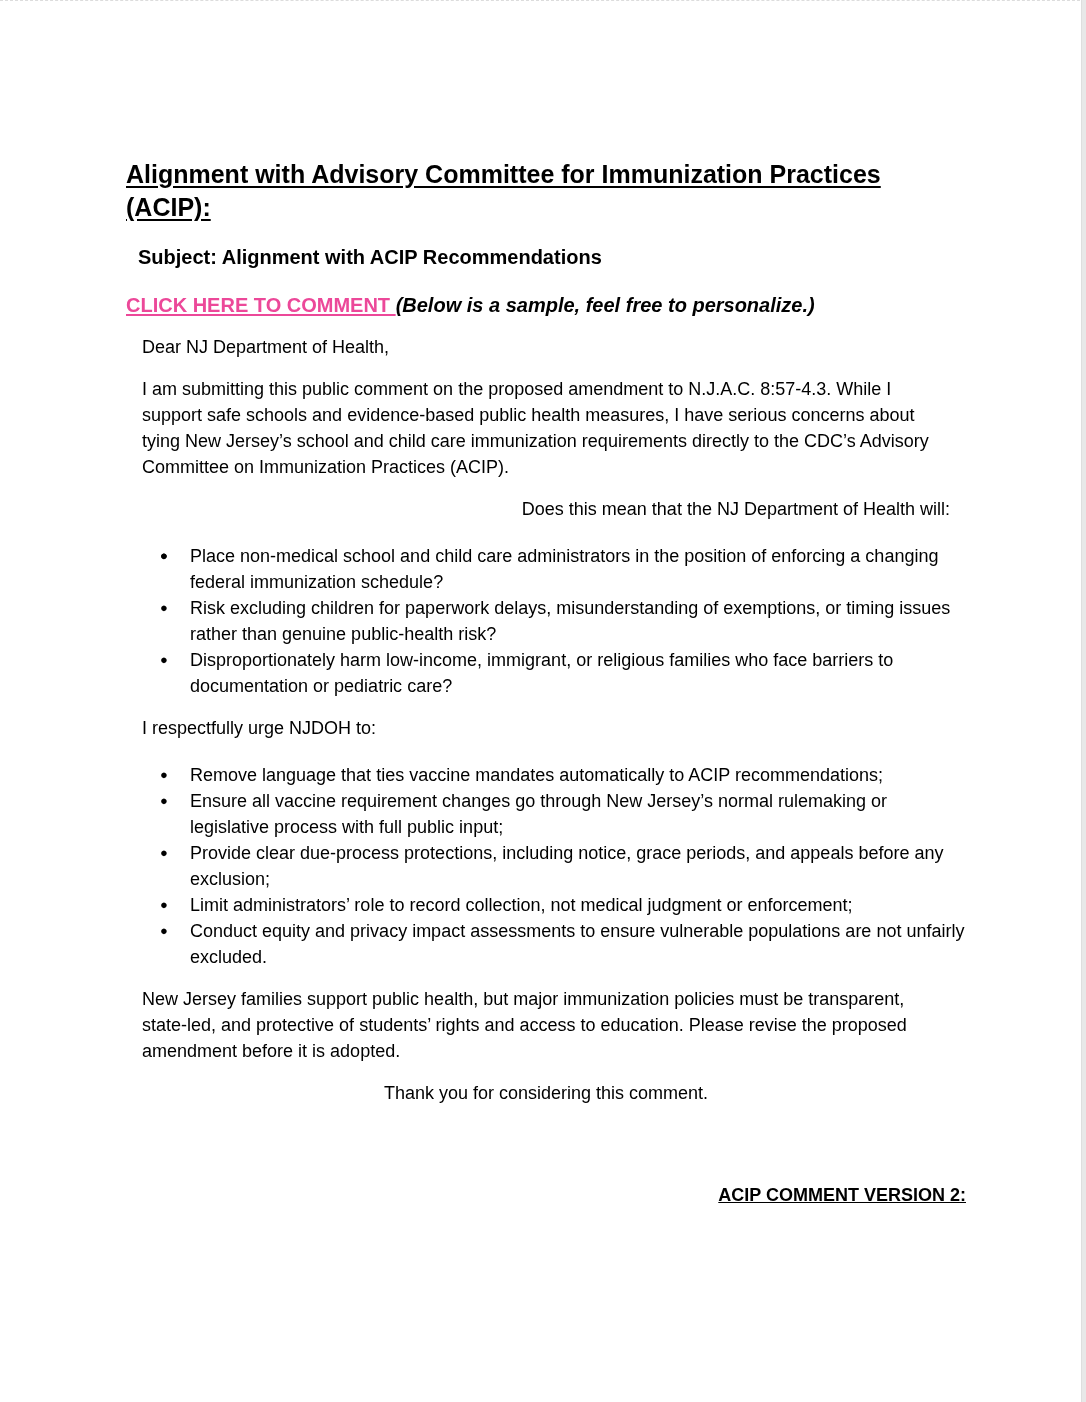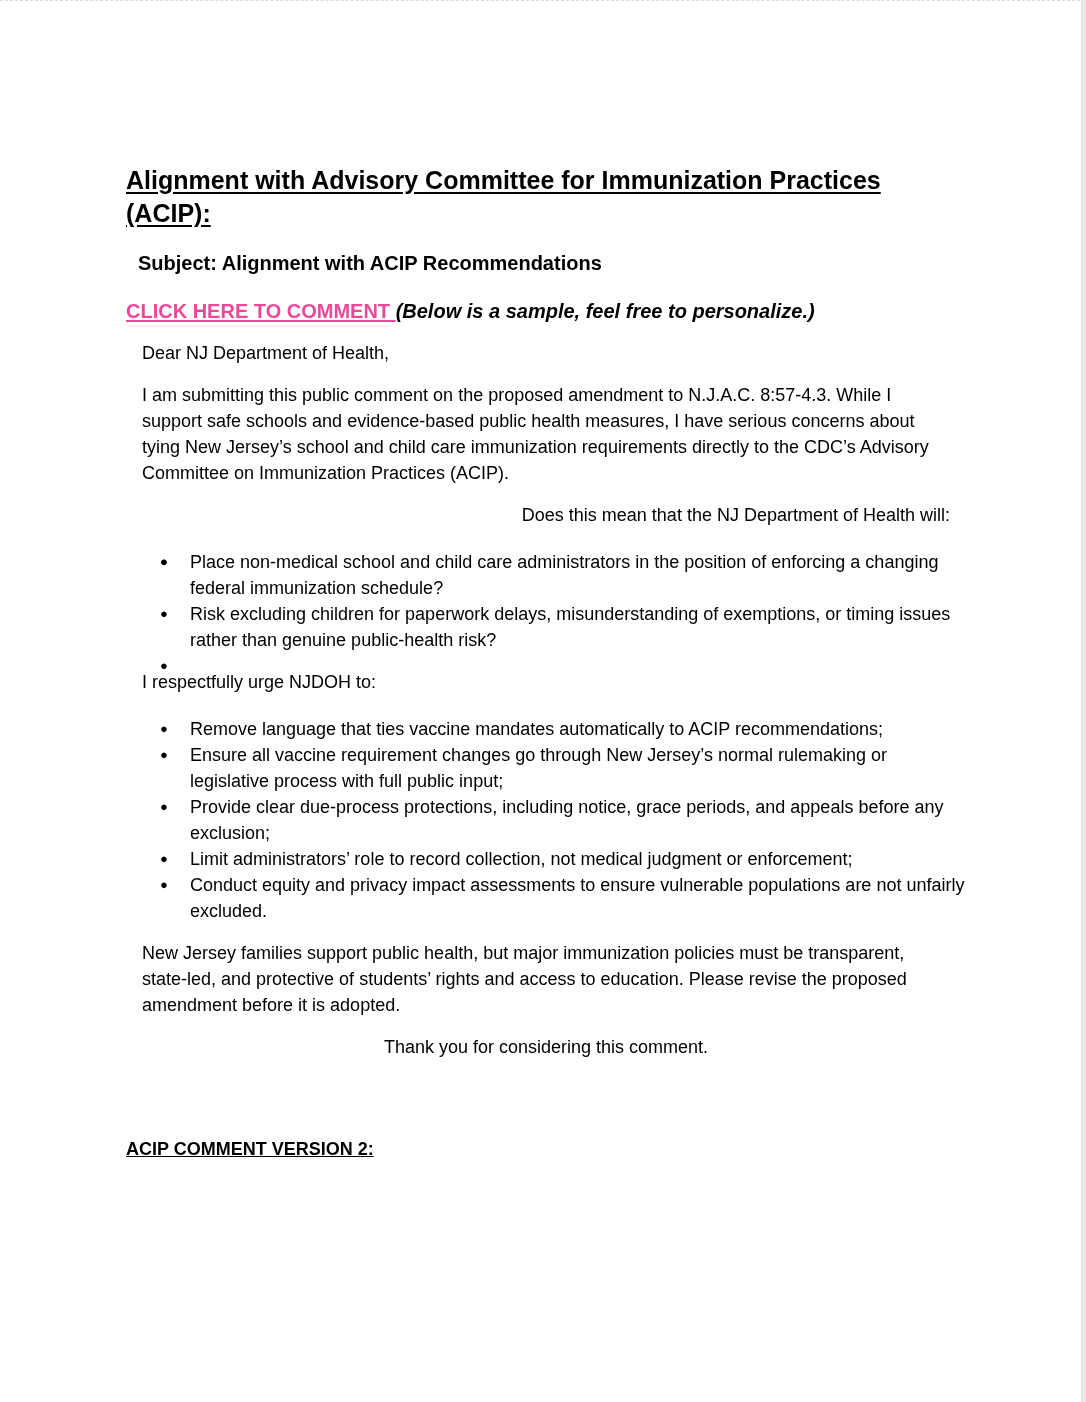--- a/index.html
+++ b/index.html
@@ -26,21 +26,21 @@
       position: absolute;
       right: 0; top: 0;
       width: 4px;
       height: 1402px;
       background: #e8e8e8;
       border-left: 1px solid #dedede;
     }
     .page {
       position: absolute;
       left: 126px;
-      top: 164px;
+      top: 158px;
       width: 840px;
     }
     h1.doc-title {
       margin: 0;
       font-size: 25px;
       font-weight: bold;
       line-height: 33px;
       text-decoration: underline;
       text-underline-offset: 3px;
     }
@@ -91,20 +91,21 @@
     }
     .urge-intro { margin-top: 21px; }
     .closing-para { margin-top: 21px; }
     .thanks { margin-top: 21px; text-align: center; }
     .version2 {
       margin-top: 76px;
       font-size: 18px;
       font-weight: bold;
       line-height: 26px;
       text-decoration: underline;
+      text-align: right;
     }
   </style>
 </head>
 <body>
 
 <div class="top-border"></div>
 <div class="right-strip"></div>
 
 <div class="page">
   <h1 class="doc-title">Alignment with Advisory Committee for Immunization Practices (ACIP):</h1>
@@ -118,21 +119,21 @@
   <p class="body-text greeting">Dear NJ Department of Health,</p>
 
   <p class="body-text para1">I am submitting this public comment on the proposed amendment to N.J.A.C. 8:57-4.3. While I support safe schools and evidence-based public health measures, I have serious concerns about tying New Jersey’s school and child care immunization requirements directly to the CDC’s Advisory Committee on Immunization Practices (ACIP).</p>
 
   <p class="body-text question-intro">Does this mean that the NJ Department of Health will:</p>
 
   <ul class="bullets">
     <li><span class="bullet">●</span></li>
     <li><span class="bullet">●</span><span>Place non-medical school and child care administrators in the position of enforcing a changing federal immunization schedule?</span></li>
     <li><span class="bullet">●</span><span>Risk excluding children for paperwork delays, misunderstanding of exemptions, or timing issues rather than genuine public-health risk?</span></li>
-    <li><span class="bullet">●</span></li>
+    <li><span class="bullet">●</span><span>Disproportionately harm low-income, immigrant, or religious families who face barriers to documentation or pediatric care?</span></li>
   </ul>
 
   <p class="body-text urge-intro">I respectfully urge NJDOH to:</p>
 
   <ul class="bullets">
     <li><span class="bullet">●</span><span>Remove language that ties vaccine mandates automatically to ACIP recommendations;</span></li>
     <li><span class="bullet">●</span><span>Ensure all vaccine requirement changes go through New Jersey’s normal rulemaking or legislative process with full public input;</span></li>
     <li><span class="bullet">●</span><span>Provide clear due-process protections, including notice, grace periods, and appeals before any exclusion;</span></li>
     <li><span class="bullet">●</span><span>Limit administrators’ role to record collection, not medical judgment or enforcement;</span></li>
     <li><span class="bullet">●</span><span>Conduct equity and privacy impact assessments to ensure vulnerable populations are not unfairly excluded.</span></li>

